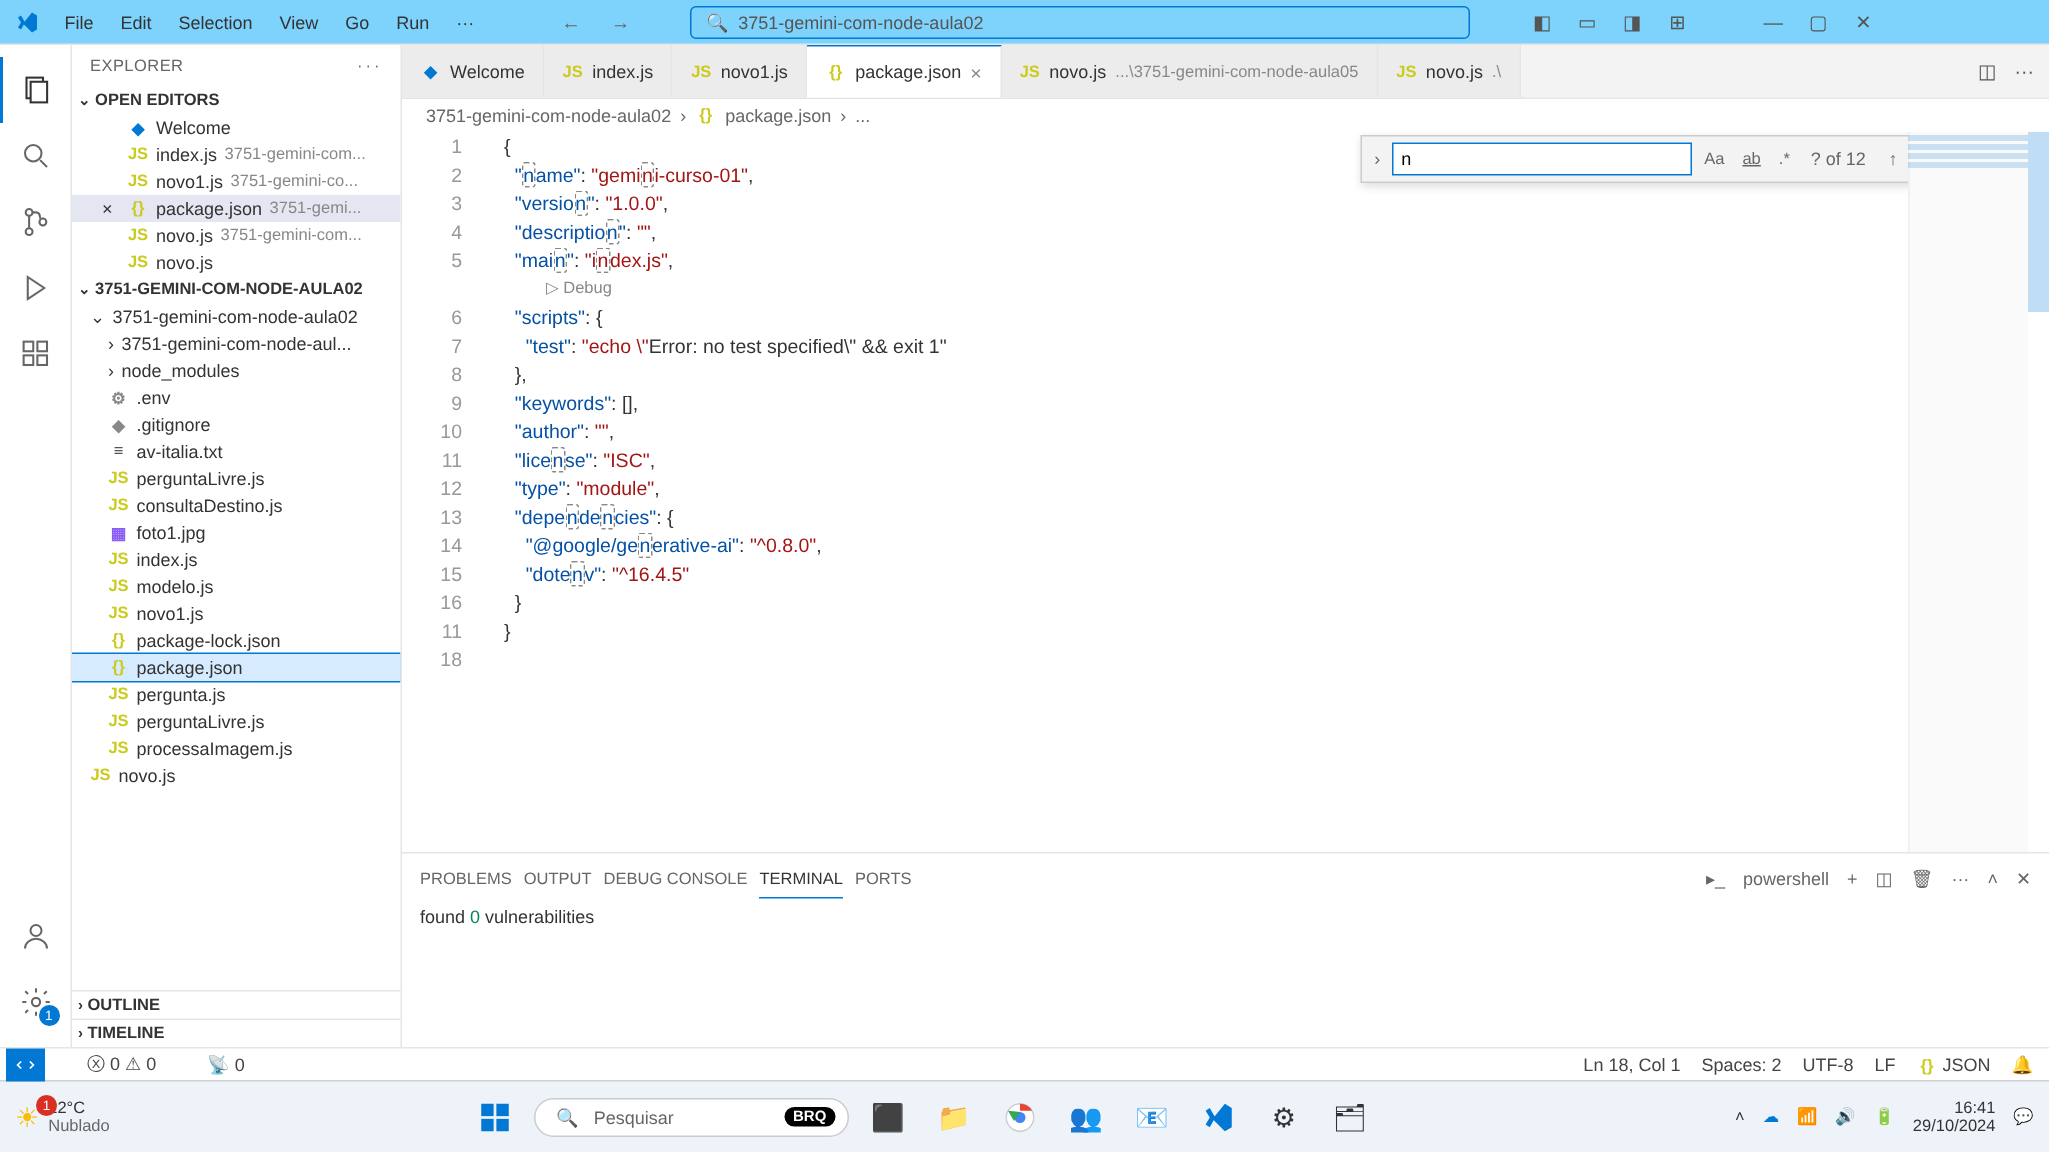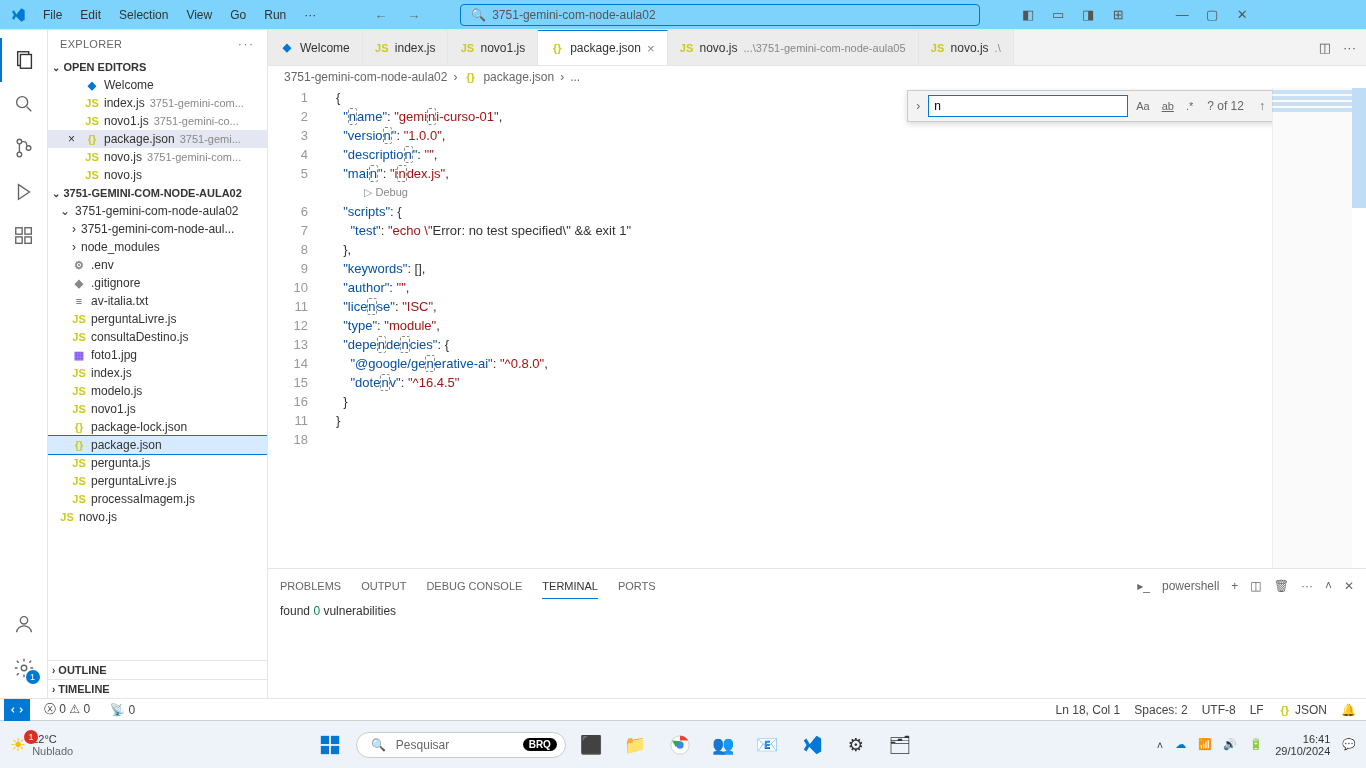--- a/index.html
+++ b/index.html
@@ -57,29 +57,29 @@
 .find{position:absolute;top:2px;right:26px;background:#f3f3f3;border:1px solid #ccc;box-shadow:0 2px 6px rgba(0,0,0,0.15);display:flex;align-items:center;padding:4px;gap:4px;font-size:12px}
 .find .chv{color:#666;padding:0 4px;cursor:pointer}
 .find input{width:200px;border:1px solid #0078d4;padding:3px 5px;font-size:12px;outline:none}
 .find .opt{color:#666;padding:0 4px;cursor:pointer;font-size:11px}
 .find .cnt{color:#666;padding:0 6px}
 .find .ic{color:#666;padding:0 5px;cursor:pointer}
 .minimap{position:absolute;right:14px;top:0;width:80px;height:100%;background:#fafafa;border-left:1px solid #eee}
 .minimap .mm{position:absolute;right:0;top:0;background:#0078d4;height:4px;width:80px;opacity:0.2}
 .scroll-thumb{position:absolute;right:0;width:14px;height:120px;background:#0078d4;opacity:0.25;top:0}
 .panel{height:130px;border-top:1px solid #e5e5e5;display:flex;flex-direction:column}
-.panel-tabs{display:flex;padding:4px 12px 0;gap:20px;font-size:11px;align-items:center}
+.panel-tabs{display:flex;padding:4px 12px 0;gap:8px;font-size:11px;align-items:center}
 .panel-tabs span{padding:6px 0;cursor:pointer;color:#666}
 .panel-tabs span.active{color:#333;border-bottom:1px solid #0078d4}
 .panel-tabs .ptools{margin-left:auto;display:flex;align-items:center;gap:12px;color:#555;font-size:12px}
 .term{flex:1;padding:4px 12px;font-family:Consolas,monospace;font-size:12px;line-height:17px;overflow:auto}
 .term .pr{color:#333}
 .term .z{color:#098658}
 .term .g{color:#cbcb1f}
-.statusbar{height:22px;background:#fff;border-top:1px solid #e5e5e5;display:flex;align-items:center;font-size:12px;padding:0 4px;gap:8px}
+.statusbar{height:22px;background:#fff;border-top:1px solid #e5e5e5;display:flex;align-items:center;font-size:12px;padding:0 4px;gap:22px}
 .statusbar .rc{background:#0078d4;color:#fff;padding:0 6px;height:22px;display:flex;align-items:center}
 .statusbar .itm{padding:0 6px;color:#444;cursor:pointer}
 .statusbar .r{margin-left:auto;display:flex;gap:2px}
 .taskbar{height:48px;background:#eef3f9;display:flex;align-items:center;padding:0 10px;gap:4px;border-top:1px solid #d0d0d0}
 .taskbar .wx{display:flex;align-items:center;gap:6px;font-size:11px}
 .taskbar .wx .tc{display:flex;flex-direction:column;line-height:12px}
 .taskbar .center{margin:0 auto;display:flex;align-items:center;gap:8px}
 .taskbar .srch{background:#fff;border-radius:18px;padding:5px 8px 5px 14px;display:flex;align-items:center;gap:10px;width:210px;border:1px solid #ccc;font-size:12px;color:#666}
 .taskbar .srch .brq{background:#000;color:#fff;border-radius:10px;padding:1px 6px;font-size:10px;font-weight:bold}
 .taskbar .tic{width:36px;height:36px;display:flex;align-items:center;justify-content:center;font-size:18px;cursor:pointer}

